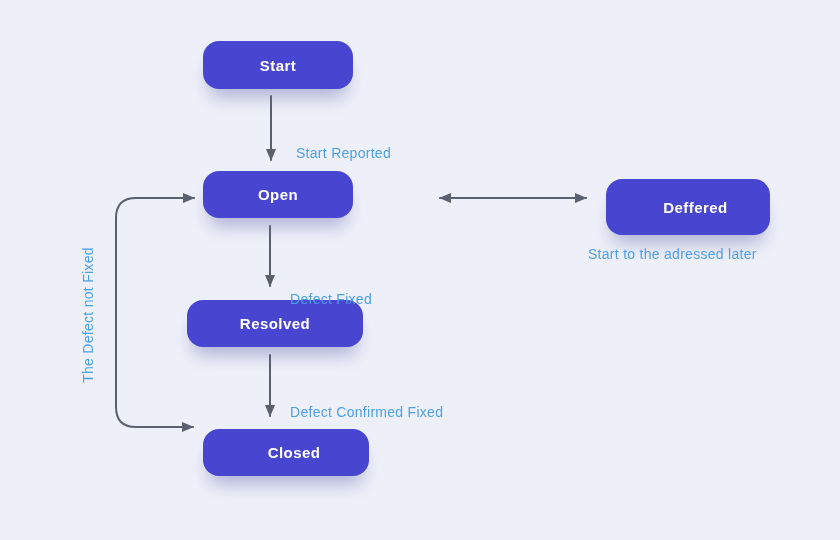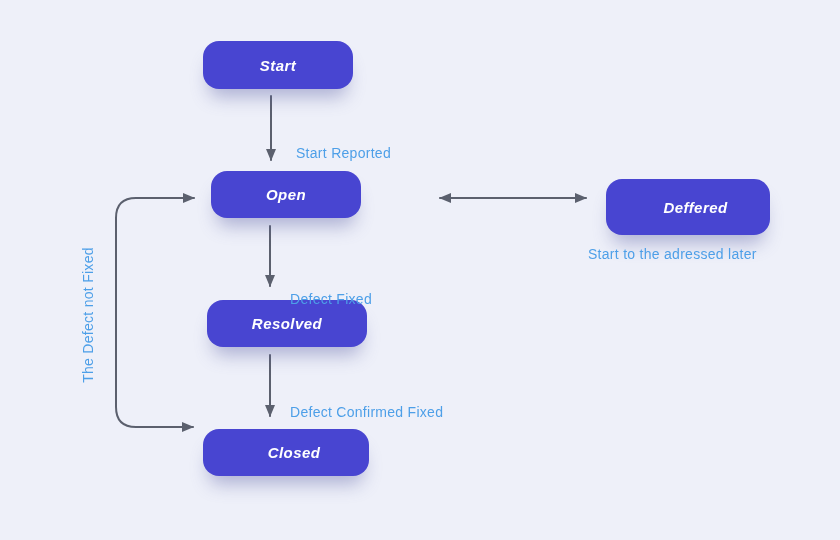--- a/index.html
+++ b/index.html
@@ -27,25 +27,24 @@
     display: flex;
     align-items: center;
     justify-content: center;
     background: #4845d1;
     color: #ffffff;
     border-radius: 16px;
     font-size: 15px;
     font-weight: 600;
     letter-spacing: 0.03em;
     box-shadow: 0 14px 18px -6px rgba(98, 102, 168, 0.45);
-    font-style: italic;
   }
   .node-start    { left: 203px; top: 41px;  width: 150px; height: 48px; }
-  .node-open     { left: 203px; top: 171px; width: 150px; height: 47px; margin-left: 8px; }
-  .node-resolved { left: 207px; top: 300px; width: 160px; height: 47px; }
+  .node-open     { left: 203px; top: 171px; width: 150px; height: 47px; }
+  .node-resolved { left: 187px; top: 300px; width: 176px; height: 47px; }
   .node-closed   { left: 203px; top: 429px; width: 150px; height: 47px; padding-left: 16px; }
   .node-deferred { left: 606px; top: 179px; width: 149px; height: 56px; padding-left: 15px; }
   .edge-label {
     position: absolute;
     color: #4d9fe8;
     font-size: 14px;
     font-weight: 500;
     letter-spacing: 0.02em;
     white-space: nowrap;
   }

